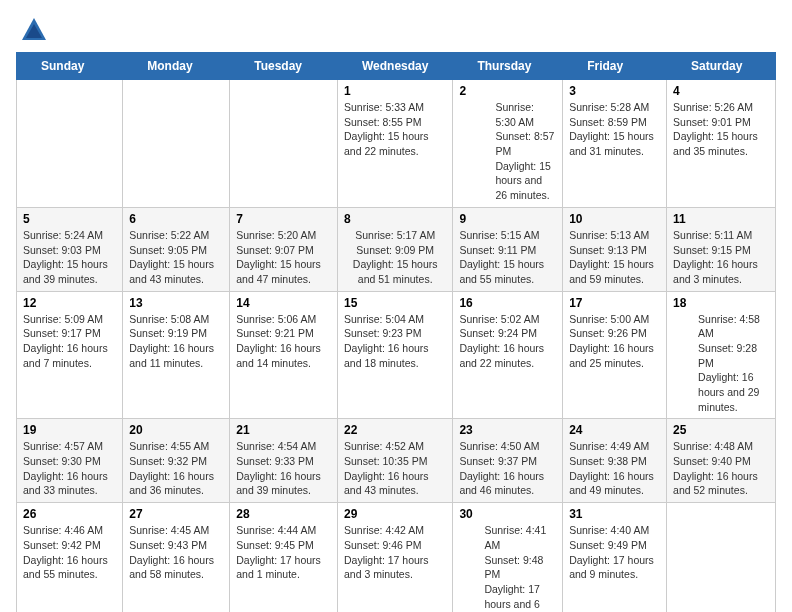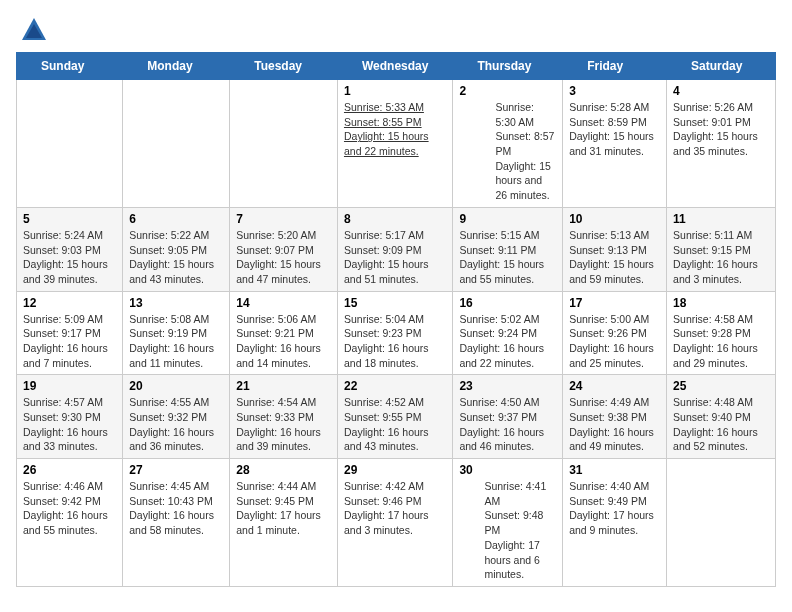--- a/index.html
+++ b/index.html
@@ -123,21 +123,21 @@
         <th>Saturday</th>
       </tr>
   </thead>
   <tbody id="calendar-body">
   <tr>
         <td class="empty-cell"></td>
         <td class="empty-cell"></td>
         <td class="empty-cell"></td>
         <td>
           <span class="day-num">1</span>
-          <div class="day-info" style="white-space: pre-line; text-decoration: underline;">Sunrise: 5:33 AM
+          <div class="day-info" style="white-space: pre-line;">Sunrise: 5:33 AM
 Sunset: 8:55 PM
 Daylight: 15 hours and 22 minutes.</div>
         </td>
         <td>
           <span class="day-num">2</span>
           <div class="day-info" style="white-space: pre-line; margin-left: 36px;">Sunrise: 5:30 AM
 Sunset: 8:57 PM
 Daylight: 15 hours and 26 minutes.</div>
         </td>
         <td>
@@ -167,21 +167,21 @@
 Daylight: 15 hours and 43 minutes.</div>
         </td>
         <td>
           <span class="day-num">7</span>
           <div class="day-info" style="white-space: pre-line;">Sunrise: 5:20 AM
 Sunset: 9:07 PM
 Daylight: 15 hours and 47 minutes.</div>
         </td>
         <td>
           <span class="day-num">8</span>
-          <div class="day-info" style="white-space: pre-line;">Sunrise: 5:17 AM
+          <div class="day-info" style="white-space: pre-line; text-align: center;">Sunrise: 5:17 AM
 Sunset: 9:09 PM
 Daylight: 15 hours and 51 minutes.</div>
         </td>
         <td>
           <span class="day-num">9</span>
           <div class="day-info" style="white-space: pre-line;">Sunrise: 5:15 AM
 Sunset: 9:11 PM
 Daylight: 15 hours and 55 minutes.</div>
         </td>
         <td>
@@ -229,21 +229,21 @@
 Daylight: 16 hours and 22 minutes.</div>
         </td>
         <td>
           <span class="day-num">17</span>
           <div class="day-info" style="white-space: pre-line;">Sunrise: 5:00 AM
 Sunset: 9:26 PM
 Daylight: 16 hours and 25 minutes.</div>
         </td>
         <td>
           <span class="day-num">18</span>
-          <div class="day-info" style="white-space: pre-line;">Sunrise: 4:58 AM
+          <div class="day-info" style="white-space: pre-line; margin-left: 25px;">Sunrise: 4:58 AM
 Sunset: 9:28 PM
 Daylight: 16 hours and 29 minutes.</div>
         </td>
       </tr>
       <tr>
         <td>
           <span class="day-num">19</span>
           <div class="day-info" style="white-space: pre-line;">Sunrise: 4:57 AM
 Sunset: 9:30 PM
 Daylight: 16 hours and 33 minutes.</div>
@@ -256,21 +256,21 @@
         </td>
         <td>
           <span class="day-num">21</span>
           <div class="day-info" style="white-space: pre-line;">Sunrise: 4:54 AM
 Sunset: 9:33 PM
 Daylight: 16 hours and 39 minutes.</div>
         </td>
         <td>
           <span class="day-num">22</span>
           <div class="day-info" style="white-space: pre-line;">Sunrise: 4:52 AM
-Sunset: 9:55 PM
+Sunset: 10:35 PM
 Daylight: 16 hours and 43 minutes.</div>
         </td>
         <td>
           <span class="day-num">23</span>
           <div class="day-info" style="white-space: pre-line;">Sunrise: 4:50 AM
 Sunset: 9:37 PM
 Daylight: 16 hours and 46 minutes.</div>
         </td>
         <td>
           <span class="day-num">24</span>
@@ -288,21 +288,21 @@
       <tr>
         <td>
           <span class="day-num">26</span>
           <div class="day-info" style="white-space: pre-line;">Sunrise: 4:46 AM
 Sunset: 9:42 PM
 Daylight: 16 hours and 55 minutes.</div>
         </td>
         <td>
           <span class="day-num">27</span>
           <div class="day-info" style="white-space: pre-line;">Sunrise: 4:45 AM
-Sunset: 10:43 PM
+Sunset: 9:43 PM
 Daylight: 16 hours and 58 minutes.</div>
         </td>
         <td>
           <span class="day-num">28</span>
           <div class="day-info" style="white-space: pre-line;">Sunrise: 4:44 AM
 Sunset: 9:45 PM
 Daylight: 17 hours and 1 minute.</div>
         </td>
         <td>
           <span class="day-num">29</span>

